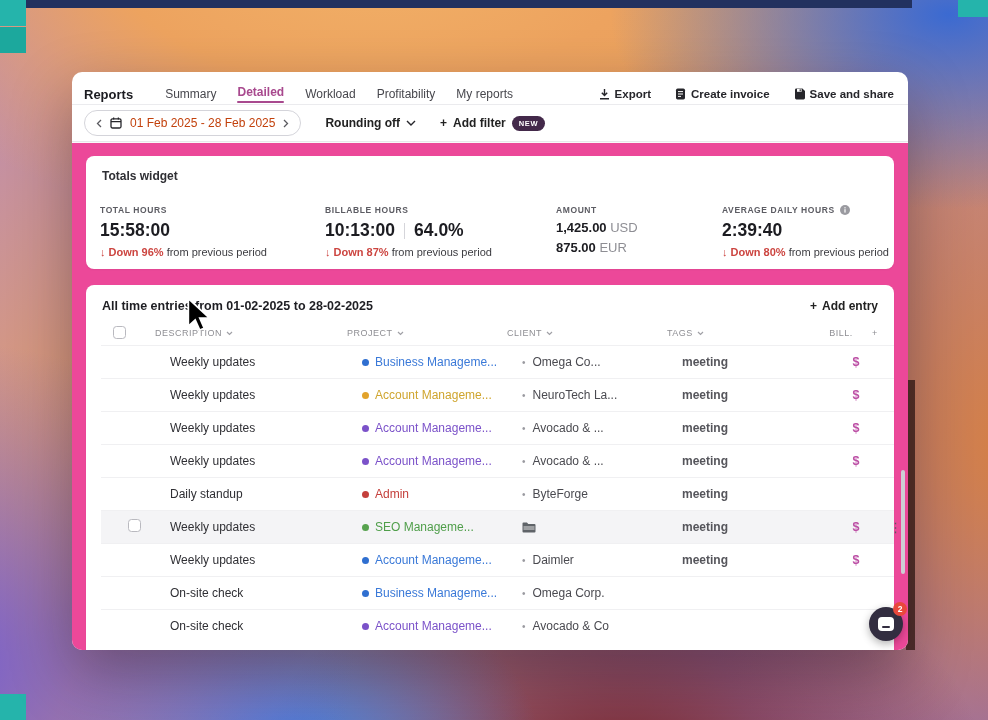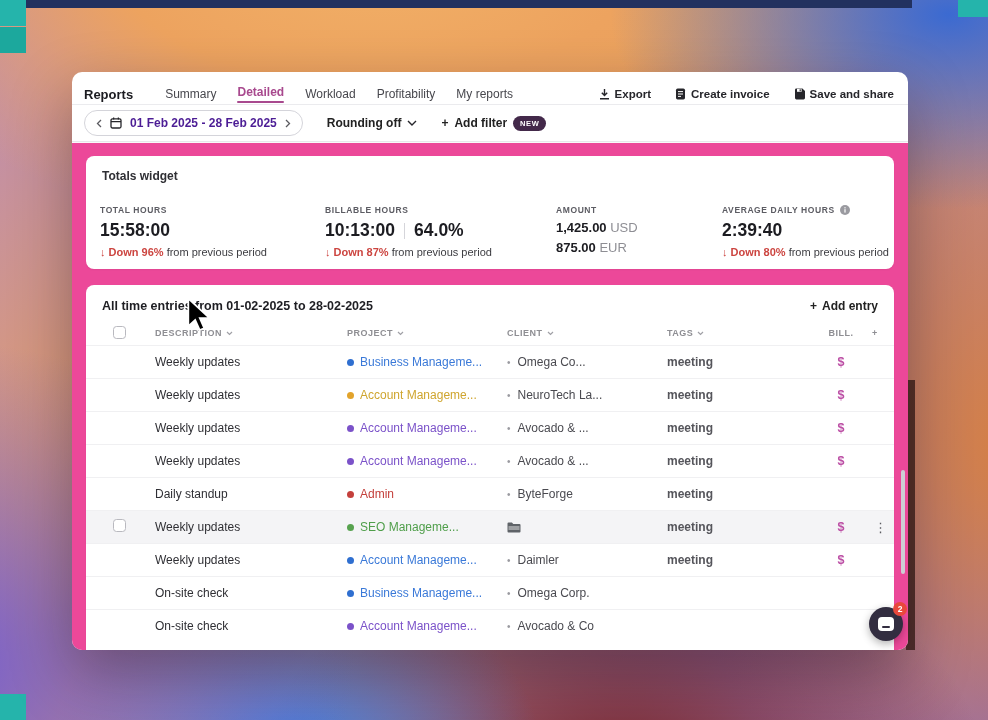--- a/index.html
+++ b/index.html
@@ -31,21 +31,21 @@
   .tab{font-size:12px;color:#47474d;cursor:default;}
   .tab.active{color:#a8498e;font-weight:bold;}
   .tab.active::after{content:'';display:block;height:2px;background:#a8498e;border-radius:2px;margin-top:2px;}
   .nav-actions{margin-left:auto;display:flex;gap:24px;align-items:center;}
   .nav-action{display:flex;gap:5px;align-items:center;font-size:11.5px;font-weight:bold;color:#26262b;}
 
   
   .filterbar{display:flex;align-items:center;height:37px;padding:0 12px;gap:24px;
     border-bottom:1px solid #e7e7eb;box-shadow:0 1px 3px rgba(0,0,0,.04);}
   .datepill{display:flex;align-items:center;gap:8px;height:26px;padding:0 11px;
-    border:1px solid #d4d4da;border-radius:14px;font-size:12px;font-weight:bold;color:#4c1d95;}
+    border:1px solid #d4d4da;border-radius:14px;font-size:12px;font-weight:normal;color:#c2410c;}
   .chev{display:flex;align-items:center;}
   .drop{display:flex;align-items:center;gap:6px;font-size:12px;font-weight:bold;color:#222;}
   .addfilter{display:flex;align-items:center;gap:6px;font-size:12px;font-weight:bold;color:#222;}
   .newbadge{background:#43294a;color:#fff;font-size:7.5px;font-weight:bold;letter-spacing:.6px;
     padding:3px 7px;border-radius:9px;}
 
   
   .content{position:absolute;left:0;right:0;top:71px;bottom:0;background:#ec4899;padding:13px 14px;overflow:hidden;}
   .card{background:#fff;border-radius:8px;box-shadow:0 1px 2px rgba(0,0,0,.05);}
   .totals{position:relative;height:113px;padding:13px 16px;}
@@ -60,26 +60,26 @@
   .mdelta .red{color:#cc4540;font-weight:bold;}
   .amt-line{font-size:13px;margin-top:5px;}
   .amt-line b{color:#1c1c21;} .amt-line span.cur{color:#8e8e94;}
 
   
   .tablecard{margin-top:16px;height:440px;padding-top:1px;}
   .thead{display:flex;justify-content:space-between;align-items:center;padding:13px 16px 8px;}
   .ttitle{font-size:12.5px;font-weight:bold;color:#1e1e23;}
   .addentry{display:flex;gap:5px;align-items:center;font-size:12px;font-weight:bold;color:#222;}
   .cols{display:grid;grid-template-columns:69px 192px 160px 160px 153px 42px 1fr;align-items:center;}
-  .colhead{height:24px;font-size:9px;font-weight:bold;letter-spacing:.5px;color:#8e8e93;}
+  .colhead{height:24px;font-size:9px;font-weight:normal;letter-spacing:.5px;color:#8e8e93;}
   .hcell{display:flex;align-items:center;gap:4px;}
   .checkbox{width:13px;height:13px;border:1.5px solid #b9b9bf;border-radius:3.5px;background:#fff;margin-left:27px;display:inline-block;}
   .bill-col{text-align:center;}
   .plus-col{padding-left:10px;}
-  .trow{height:33px;border-top:1px solid #f0f0f2;font-size:12px;color:#3a3a3f;}
+  .trow{height:33px;border-top:1px solid #f0f0f2;font-size:12px;color:#3a3a3f;margin-left:15px;}
   .trow.hovered{background:#f4f4f6;}
   .c-desc{color:#2f2f34;}
   .c-proj{display:flex;align-items:center;gap:6px;}
   .dot{width:7px;height:7px;border-radius:50%;display:inline-block;flex:none;}
   .proj-blue .dot{background:#2f6fd0;} .proj-blue .ptext{color:#3a79d8;}
   .proj-yellow .dot{background:#e2a32b;} .proj-yellow .ptext{color:#cfa52e;}
   .proj-purple .dot{background:#7b52c9;} .proj-purple .ptext{color:#7b52c9;}
   .proj-red .dot{background:#c4403c;} .proj-red .ptext{color:#c4403c;}
   .proj-green .dot{background:#57a24f;} .proj-green .ptext{color:#4f9e4a;}
   .c-client{display:flex;align-items:center;gap:7px;color:#4a4a50;}

